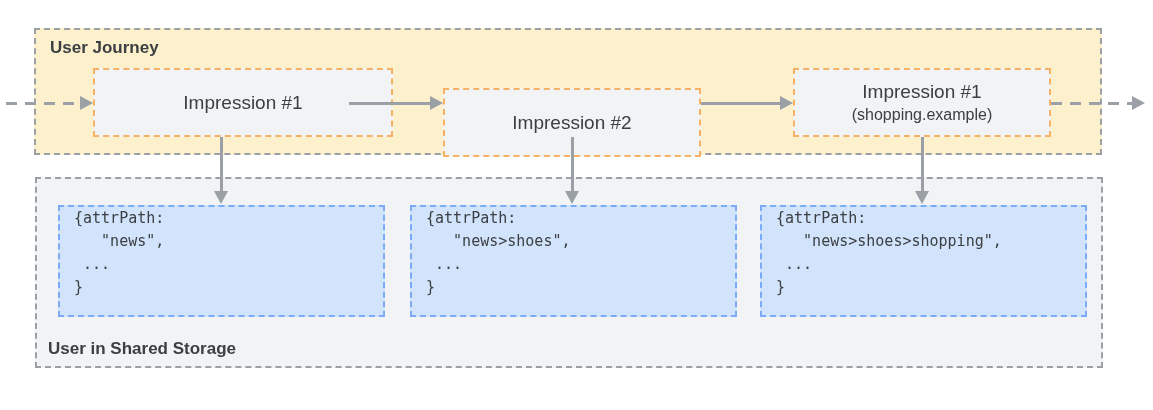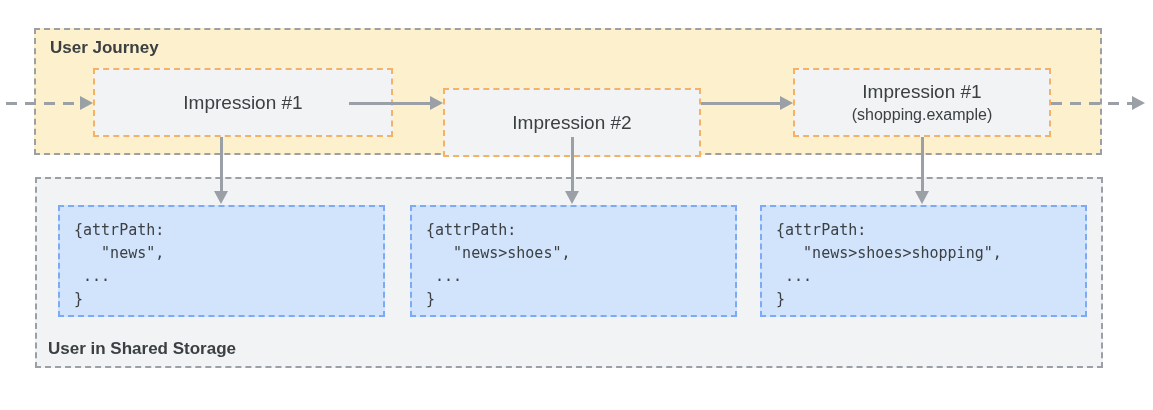--- a/index.html
+++ b/index.html
@@ -50,21 +50,21 @@
   .imp-1 { left: 93px;  width: 300px; }
   .imp-2 { left: 443px; width: 258px; margin-top: 20px; }
   .imp-3 { left: 793px; width: 258px; }
 
   
   .entry {
     position: absolute;
     top: 205px; height: 112px; width: 327px;
     background: var(--entry_bg, #D2E3FC);
     border: 2px dashed var(--entry_border, #7BAAF7);
-    padding: 12px 14px;
+    padding: 0 14px;
     z-index: 2;
   }
   .entry-1 { left: 58px; }
   .entry-2 { left: 410px; }
   .entry-3 { left: 760px; }
   .code {
     font-family: "DejaVu Sans Mono", "Liberation Mono", monospace;
     font-size: 15px;
     line-height: 23px;
     white-space: pre;

